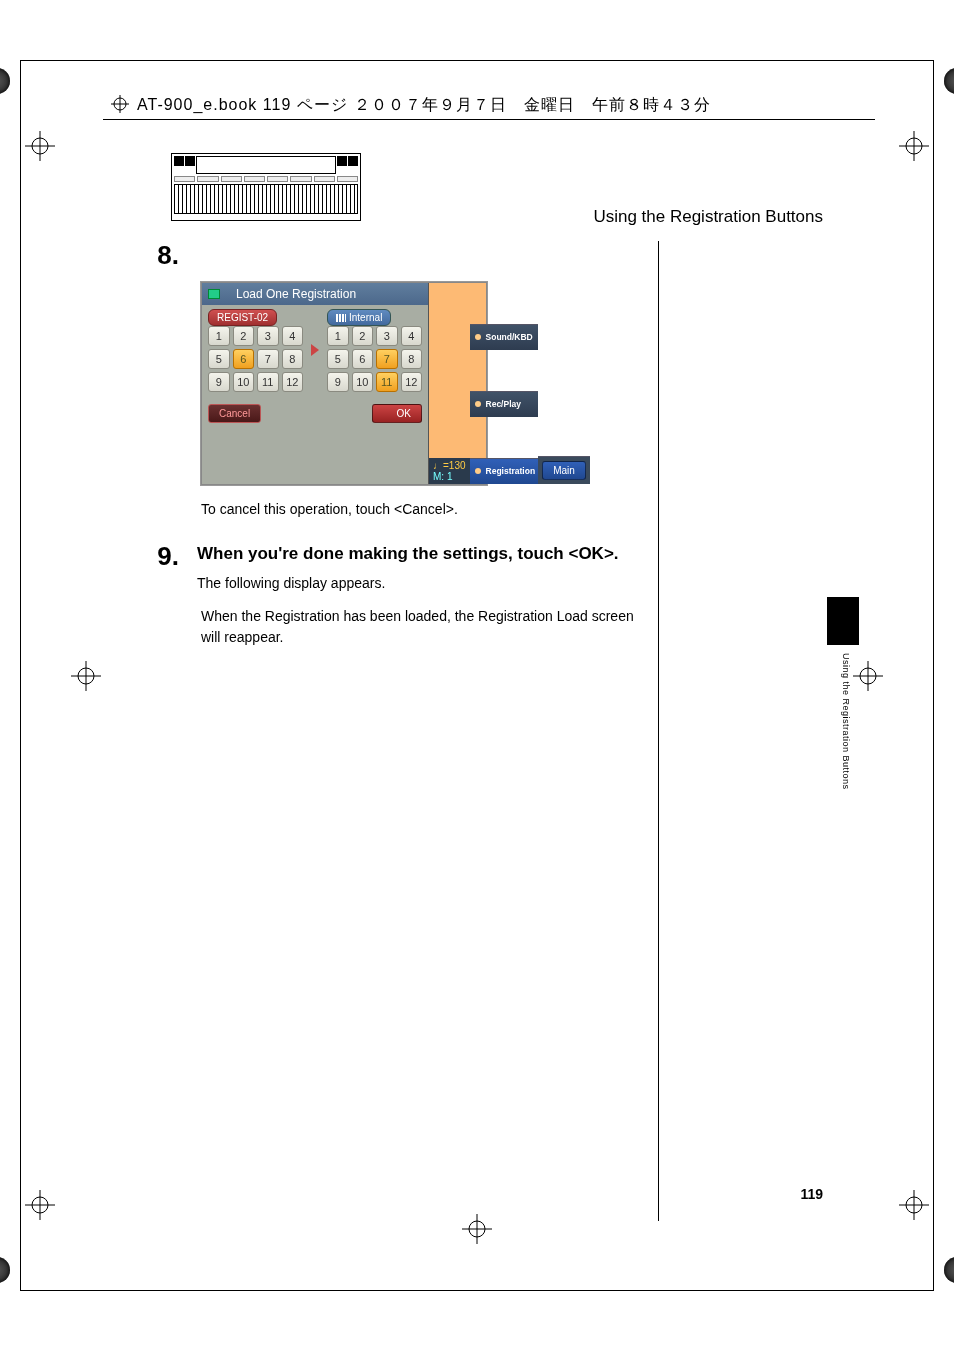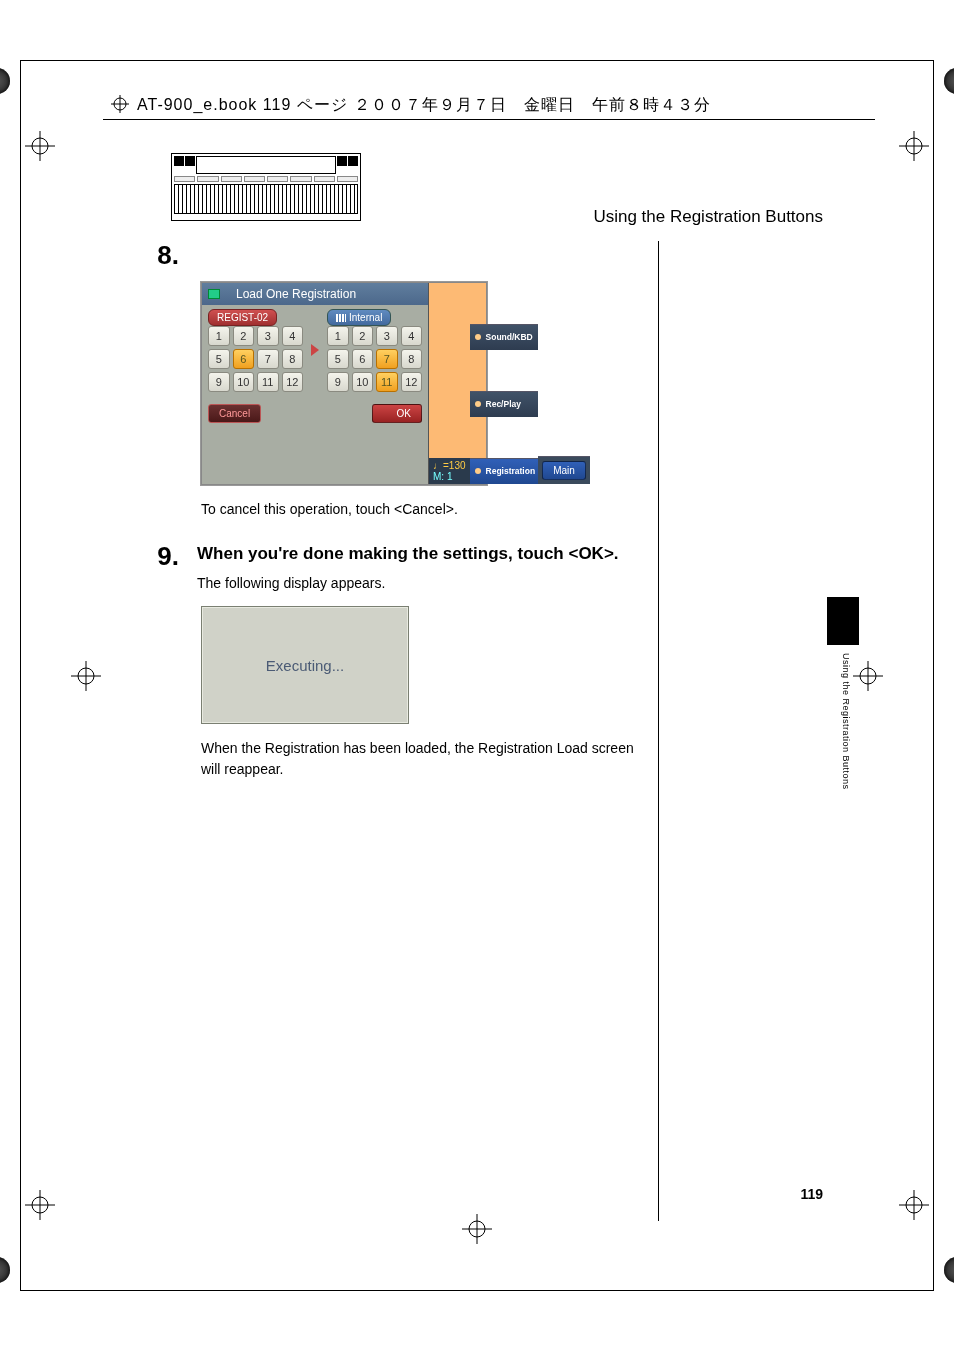--- a/index.html
+++ b/index.html
@@ -513,23 +513,20 @@
     <div style="height:22px;"></div>
 
     <div class="step">
       <div class="step-num">9.</div>
       <div class="step-body">
         <div class="step-heading">When you're done making the settings, touch &lt;OK&gt;.</div>
         <div class="step-text">The following display appears.</div>
       </div>
     </div>
 
-    <div class="exec-box">
-      <span>Executing...</span>
-    </div>
 
     <div class="step-text" style="margin-left:62px;">When the Registration has been loaded, the Registration Load screen will reappear.</div>
 
   </div>
 
   <div class="pagenum">119</div>
 
 </div>
 
 </body></html>

